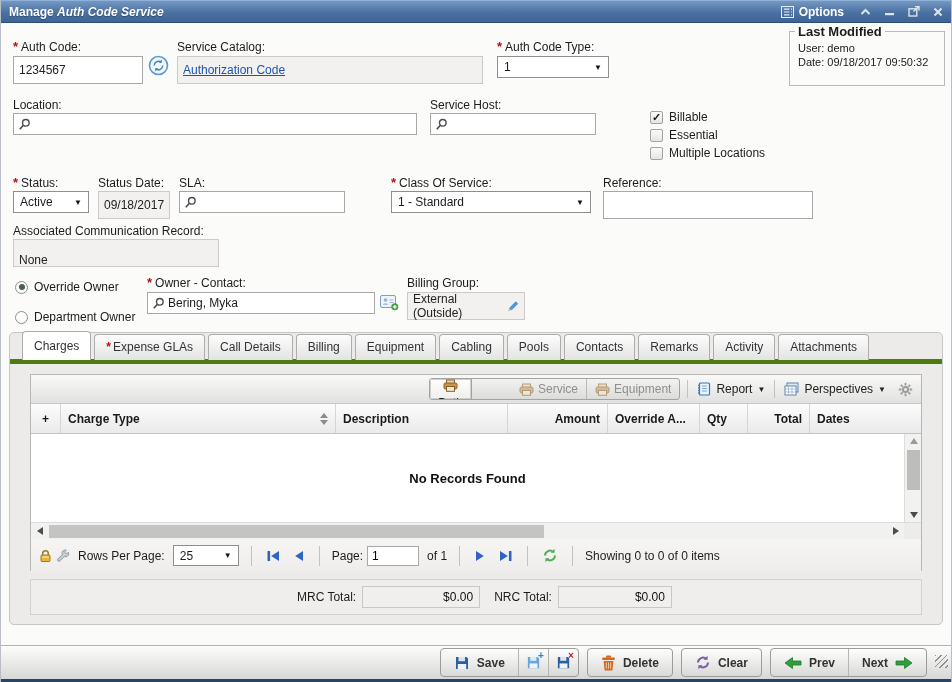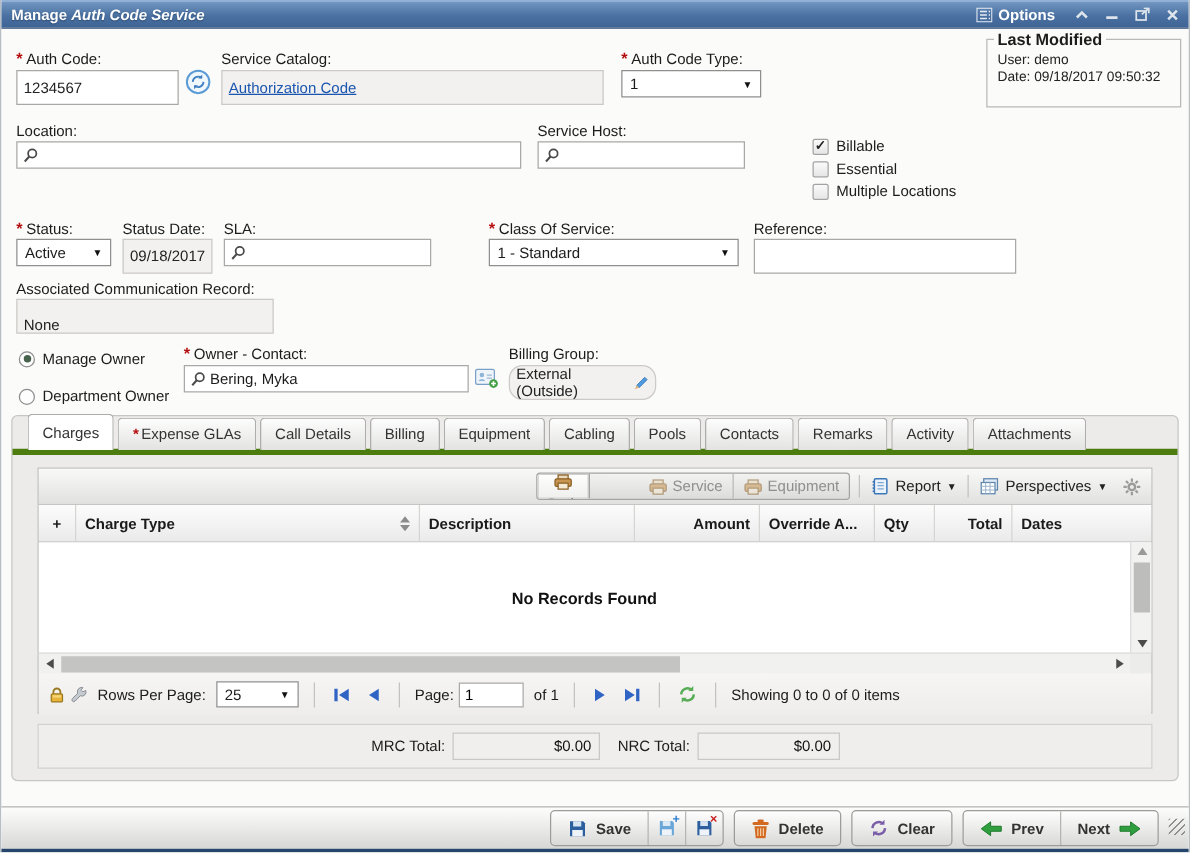--- a/index.html
+++ b/index.html
@@ -266,21 +266,21 @@
     <div class="lbl" style="left:602px; top:152px;">Reference:</div>
     <input class="inp" style="left: 602px; top: 167px; width: 210px;" value="">
 
     <div class="lbl" style="left:12px; top:200px;">Associated Communication Record:</div>
     <div class="inp ro" style="left:12px; top:215px; width:206px; display:flex; align-items:flex-start;">
         <span>None</span>
       </div>
 
     <div class="radrow" style="left:14px; top:256px;">
       <span class="rad on"></span>
-      <span>Manage Owner</span>
+      <span>Override Owner</span>
     </div>
     <div class="radrow" style="left:14px; top:274px;margin-top:12px;">
       <span class="rad"></span>
       <span>Department Owner</span>
     </div>
     <div class="lbl" style="left:146px; top:252px;">
         <span class="req">*</span>
         <span>Owner - Contact:</span>
       </div>
     <div class="searchbox" style="left:146px; top:268px; width:228px;">
@@ -296,21 +296,21 @@
       <svg width="19" height="17" viewBox="0 0 19 17">
           <rect x="0.5" y="1.5" width="15" height="12" rx="1.5" fill="#eef4fa" stroke="#7aa0c8"></rect>
           <circle cx="5.5" cy="6" r="1.8" fill="#8fb3d6"></circle>
           <path d="M3 10.8c0-1.9 5-1.9 5 0z" fill="#8fb3d6"></path>
           <path d="M9.5 6h4M9.5 8.5h4" stroke="#9db8d2"></path>
           <circle cx="14.8" cy="12.8" r="3.5" fill="#43a047"></circle>
           <path d="M14.8 10.9v3.8M12.9 12.8h3.8" stroke="#fff" stroke-width="1.3"></path>
         </svg>
     </span>
     <div class="lbl" style="left:406px; top:252px;">Billing Group:</div>
-    <div class="inp ro" style="left:406px; top:268px; width:118px; display:flex; align-items:center; gap:6px;border-radius:11px;">
+    <div class="inp ro" style="left:406px; top:268px; width:118px; display:flex; align-items:center; gap:6px;">
       <span>External (Outside)</span>
       <span style="margin-left:auto;">
         <svg width="13" height="13" viewBox="0 0 13 13">
             <path d="M4 9.5L10.2 3.3l2-2 .5.5-2 2L4.5 10z" fill="none"></path>
             <path d="M3.4 8.2l6.4-6.4 1.9 1.9-6.4 6.4z" fill="#4d9be0" stroke="#2f6eb0" stroke-width="0.6"></path>
             <path d="M1.8 11.4l1.6-3.2 1.9 1.9z" fill="#d9b27c"></path>
           </svg>
       </span>
     </div>
   </div>

